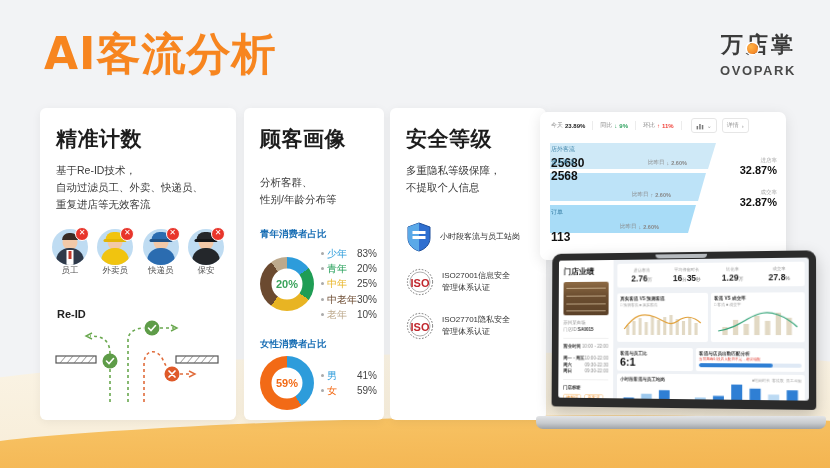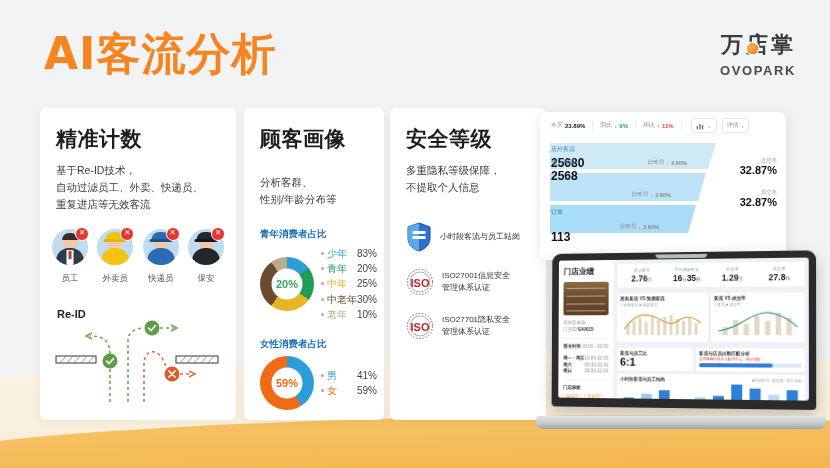--- a/index.html
+++ b/index.html
@@ -50,21 +50,21 @@
     font-family:"DejaVu Sans","Liberation Sans",sans-serif;}
   .card-p{font-size:10.5px;color:#3a3a3a;line-height:1.62;}
   .card-pad{padding:17px 16px 0 16px;}
 
   
   .avatars{display:flex;justify-content:space-between;padding:0 10px;margin-top:16px;}
   .av{width:40px;text-align:center;position:relative;}
   .av-circle{width:36px;height:36px;border-radius:50%;background:#bfdcf2;margin:0 auto;position:relative;overflow:hidden;}
   .av-badge{position:absolute;top:-2px;right:1px;width:12px;height:12px;border-radius:50%;
     background:#e8352b;border:1.4px solid #fff;color:#fff;font-size:8px;line-height:10px;text-align:center;font-weight:bold;z-index:5;}
-  .av-label{font-size:8.5px;color:#555;margin-top:8px;white-space:nowrap;}
+  .av-label{font-size:8.5px;color:#555;margin-top:0;white-space:nowrap;}
   .head{position:absolute;left:50%;transform:translateX(-50%);top:6px;width:15px;height:15px;border-radius:50%;}
   .body{position:absolute;left:50%;transform:translateX(-50%);bottom:0;width:28px;height:17px;border-radius:13px 13px 0 0;}
   .cap{position:absolute;left:50%;transform:translateX(-50%);top:3px;width:19px;height:8px;border-radius:9px 9px 0 0;}
   .cap-brim{position:absolute;left:50%;transform:translateX(-50%);top:10px;width:23px;height:2.5px;border-radius:2px;}
 
   
   .reid-wrap{position:absolute;left:0;right:0;bottom:10px;height:104px;}
   .reid-t{position:absolute;left:17px;top:2px;font-size:11px;font-weight:bold;color:#222;}
 
   

